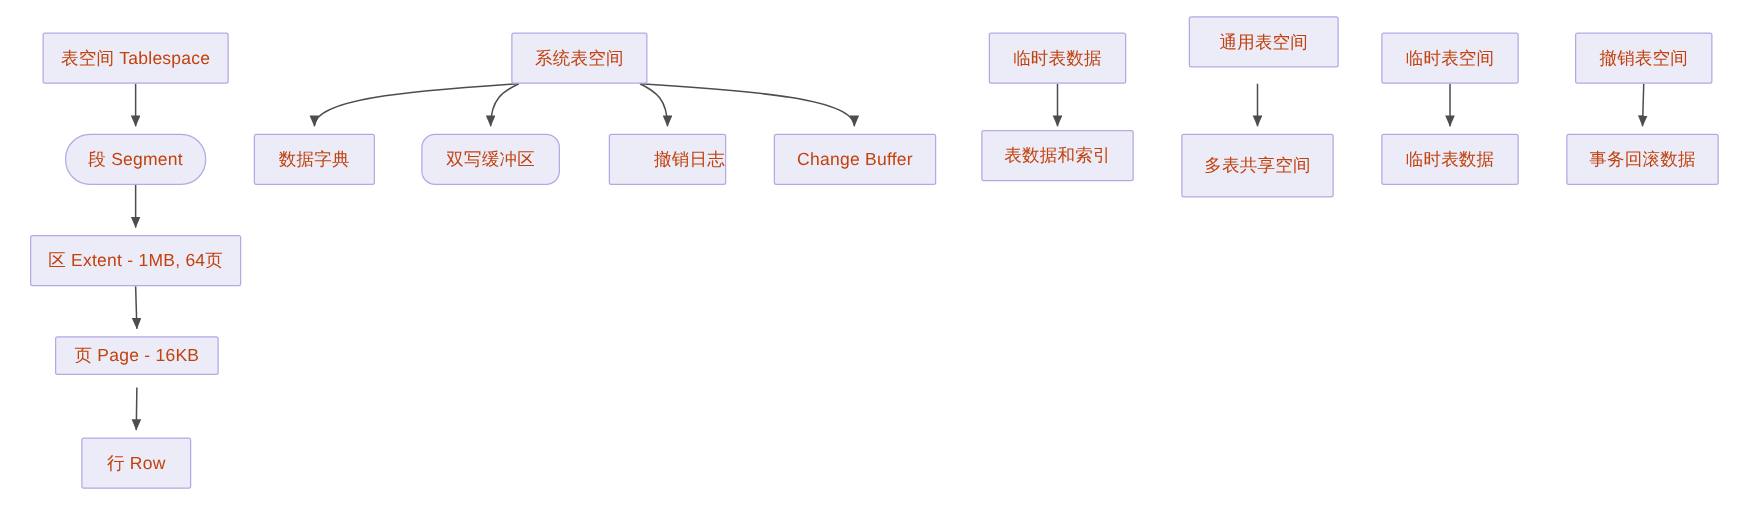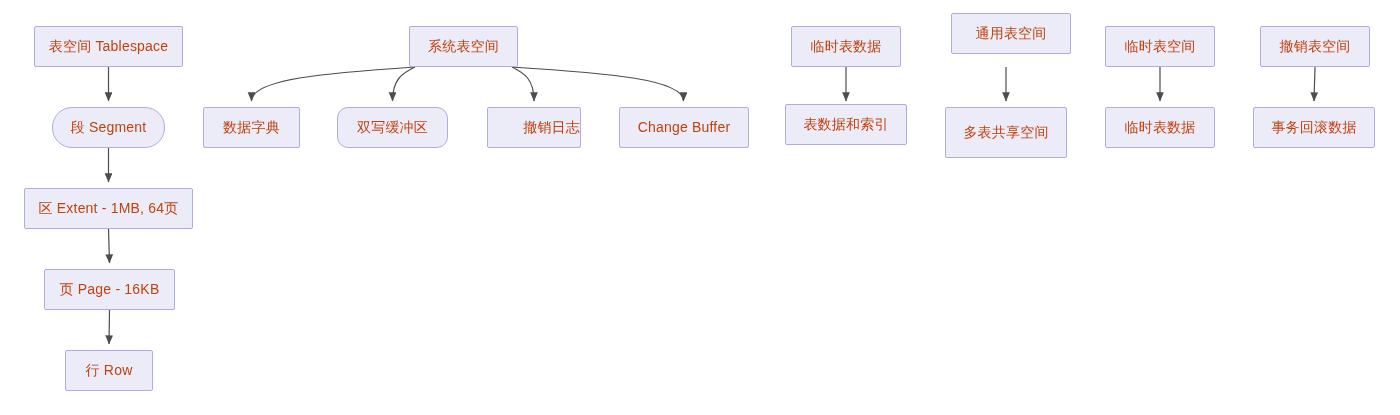--- a/index.html
+++ b/index.html
@@ -94,21 +94,21 @@
   <div id="node-layer">
       <div class="node" style="left: 34px; top: 26px; width: 149px; height: 41px;">
         <span class="node-label">表空间 Tablespace</span>
       </div>
       <div class="node" style="left: 52px; top: 107px; width: 113px; height: 41px; border-radius: 20px;">
         <span class="node-label">段 Segment</span>
       </div>
       <div class="node" style="left: 24px; top: 188px; width: 169px; height: 41px;">
         <span class="node-label">区 Extent - 1MB, 64页</span>
       </div>
-      <div class="node" style="left: 44px; top: 269px; width: 131px; height: 41px;">
+      <div class="node" style="left: 44px; top: 269px; width: 131px; height: 31px;">
         <span class="node-label">页 Page - 16KB</span>
       </div>
       <div class="node" style="left: 65px; top: 350px; width: 88px; height: 41px;">
         <span class="node-label">行 Row</span>
       </div>
       <div class="node" style="left: 409px; top: 26px; width: 109px; height: 41px;">
         <span class="node-label">系统表空间</span>
       </div>
       <div class="node" style="left: 203px; top: 107px; width: 97px; height: 41px;">
         <span class="node-label">数据字典</span>

